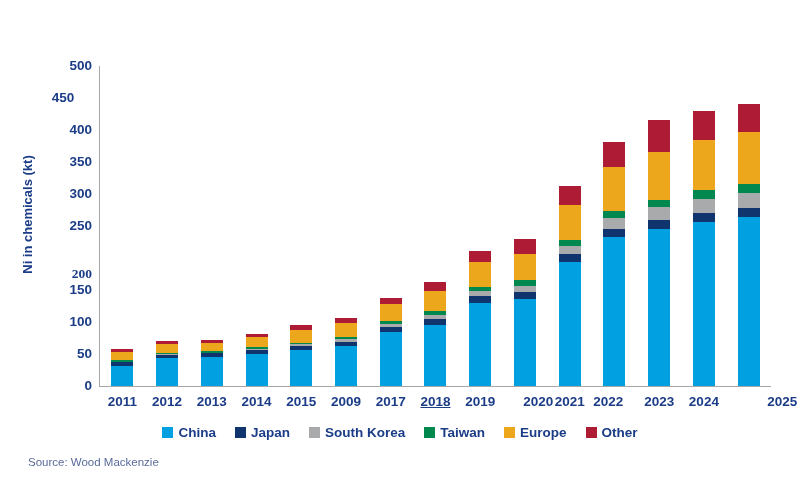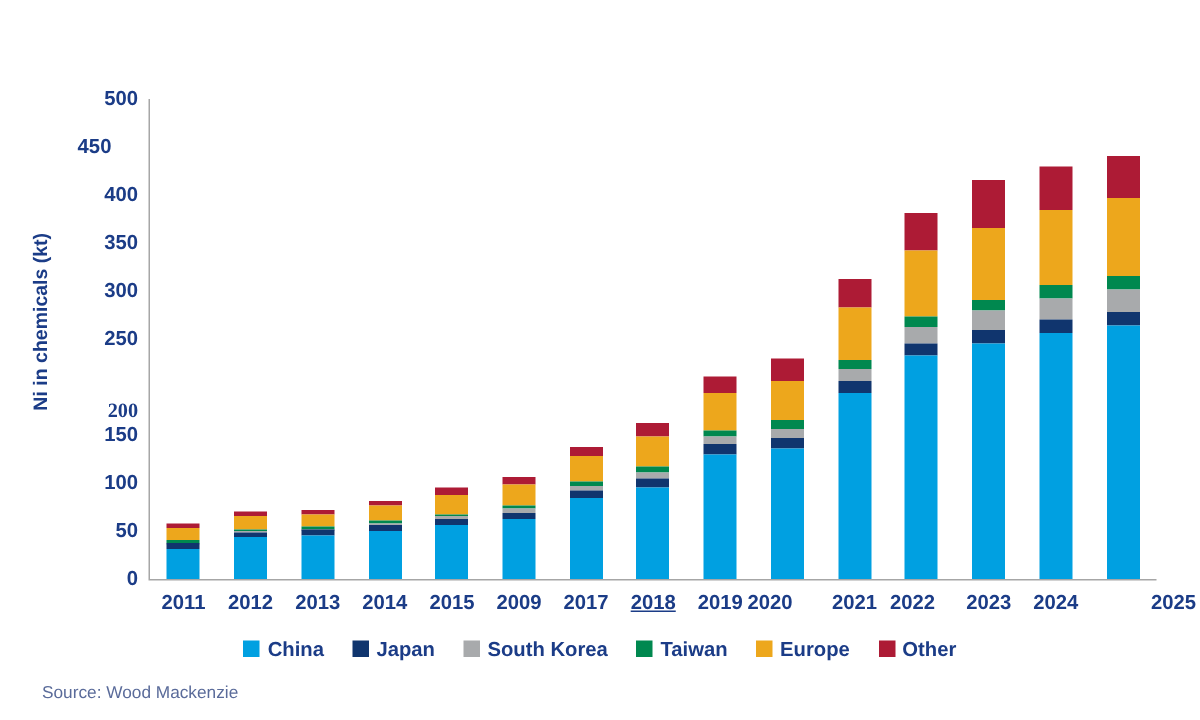--- a/index.html
+++ b/index.html
@@ -326,21 +326,21 @@
 
   <div class="xtick" style="left: 100px; width: 44.7333px;">2011</div>
       <div class="xtick" style="left: 144.733px; width: 44.7333px;">2012</div>
       <div class="xtick" style="left: 189.467px; width: 44.7333px;">2013</div>
       <div class="xtick" style="left: 234.2px; width: 44.7333px;">2014</div>
       <div class="xtick" style="left: 278.933px; width: 44.7333px;">2015</div>
       <div class="xtick" style="left: 323.667px; width: 44.7333px;">2009</div>
       <div class="xtick" style="left: 368.4px; width: 44.7333px;">2017</div>
       <div class="xtick" style="left: 413.133px; width: 44.7333px; text-decoration: underline;">2018</div>
       <div class="xtick" style="left: 457.867px; width: 44.7333px;">2019</div>
-      <div class="xtick" style="left: 491px; width: 44.7333px;">2020</div>
+      <div class="xtick" style="left: 516px; width: 44.7333px;">2020</div>
       <div class="xtick" style="left: 547.333px; width: 44.7333px;">2021</div>
       <div class="xtick" style="left: 586px; width: 44.7333px;">2022</div>
       <div class="xtick" style="left: 636.8px; width: 44.7333px;">2023</div>
       <div class="xtick" style="left: 681.533px; width: 44.7333px;">2024</div>
       <div class="xtick" style="left: 760px; width: 44.7333px;">2025</div>
     </div>
 
   <div id="source">Source: Wood Mackenzie</div>
 
   <div id="legend">

